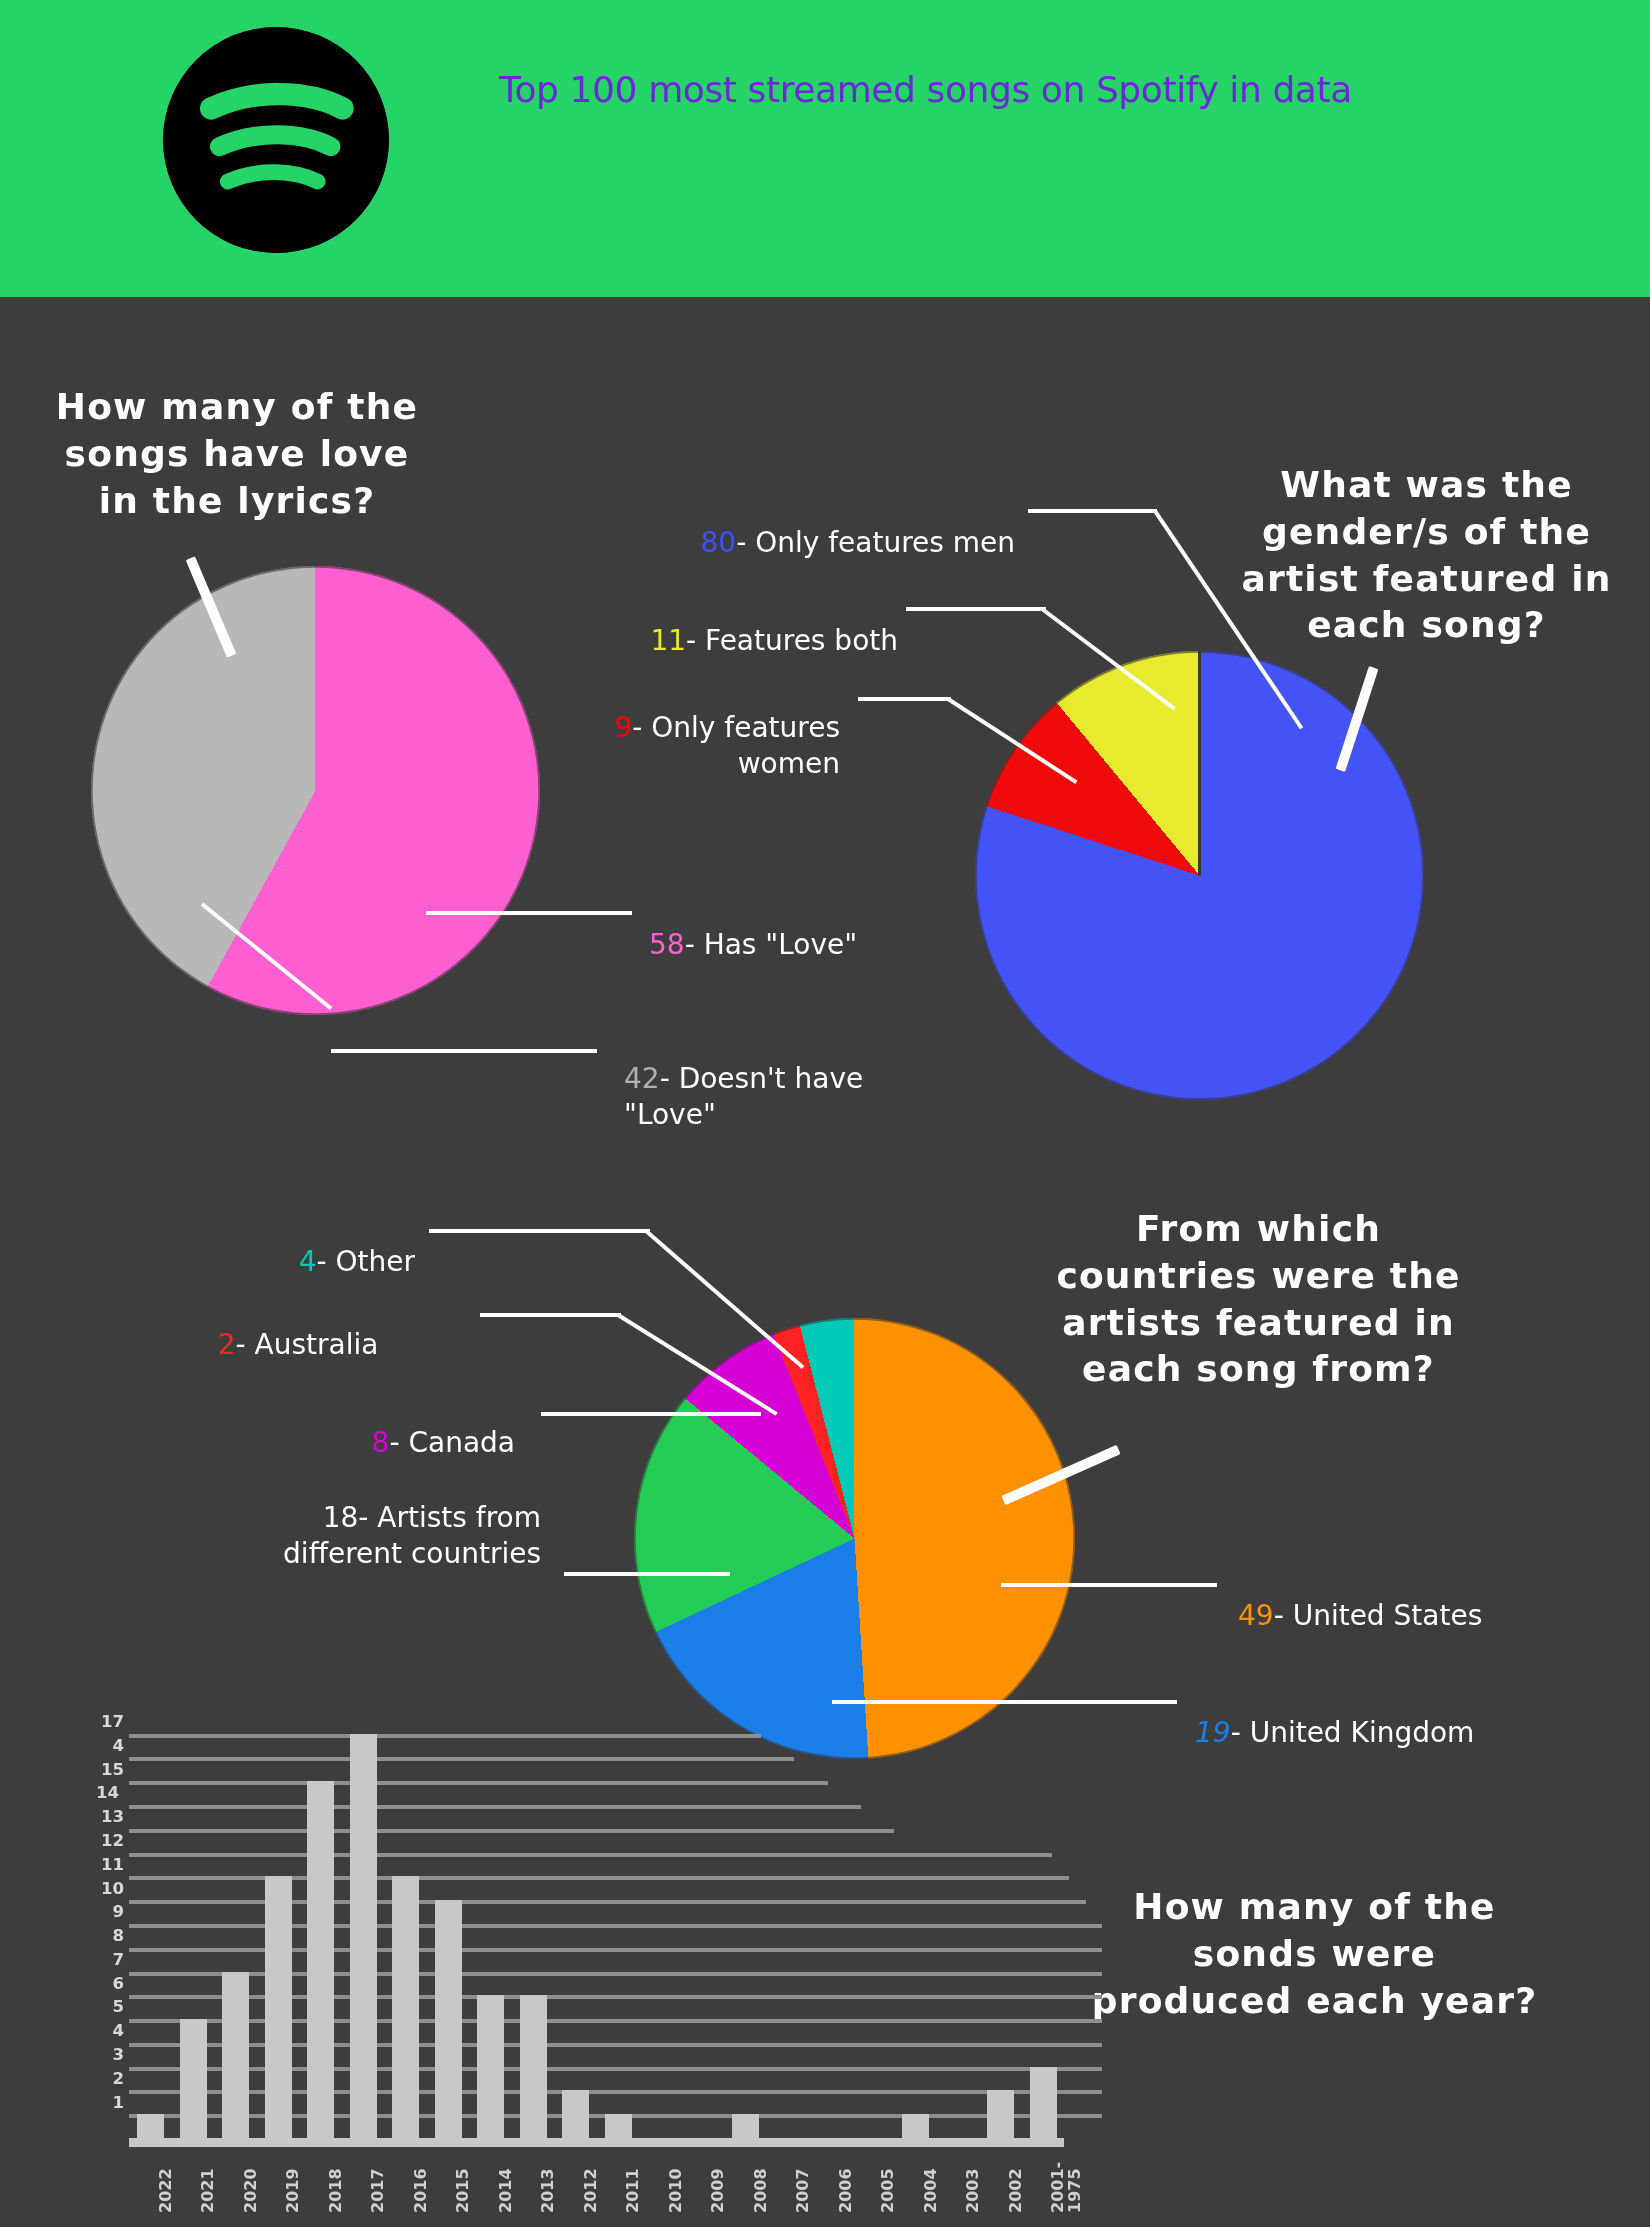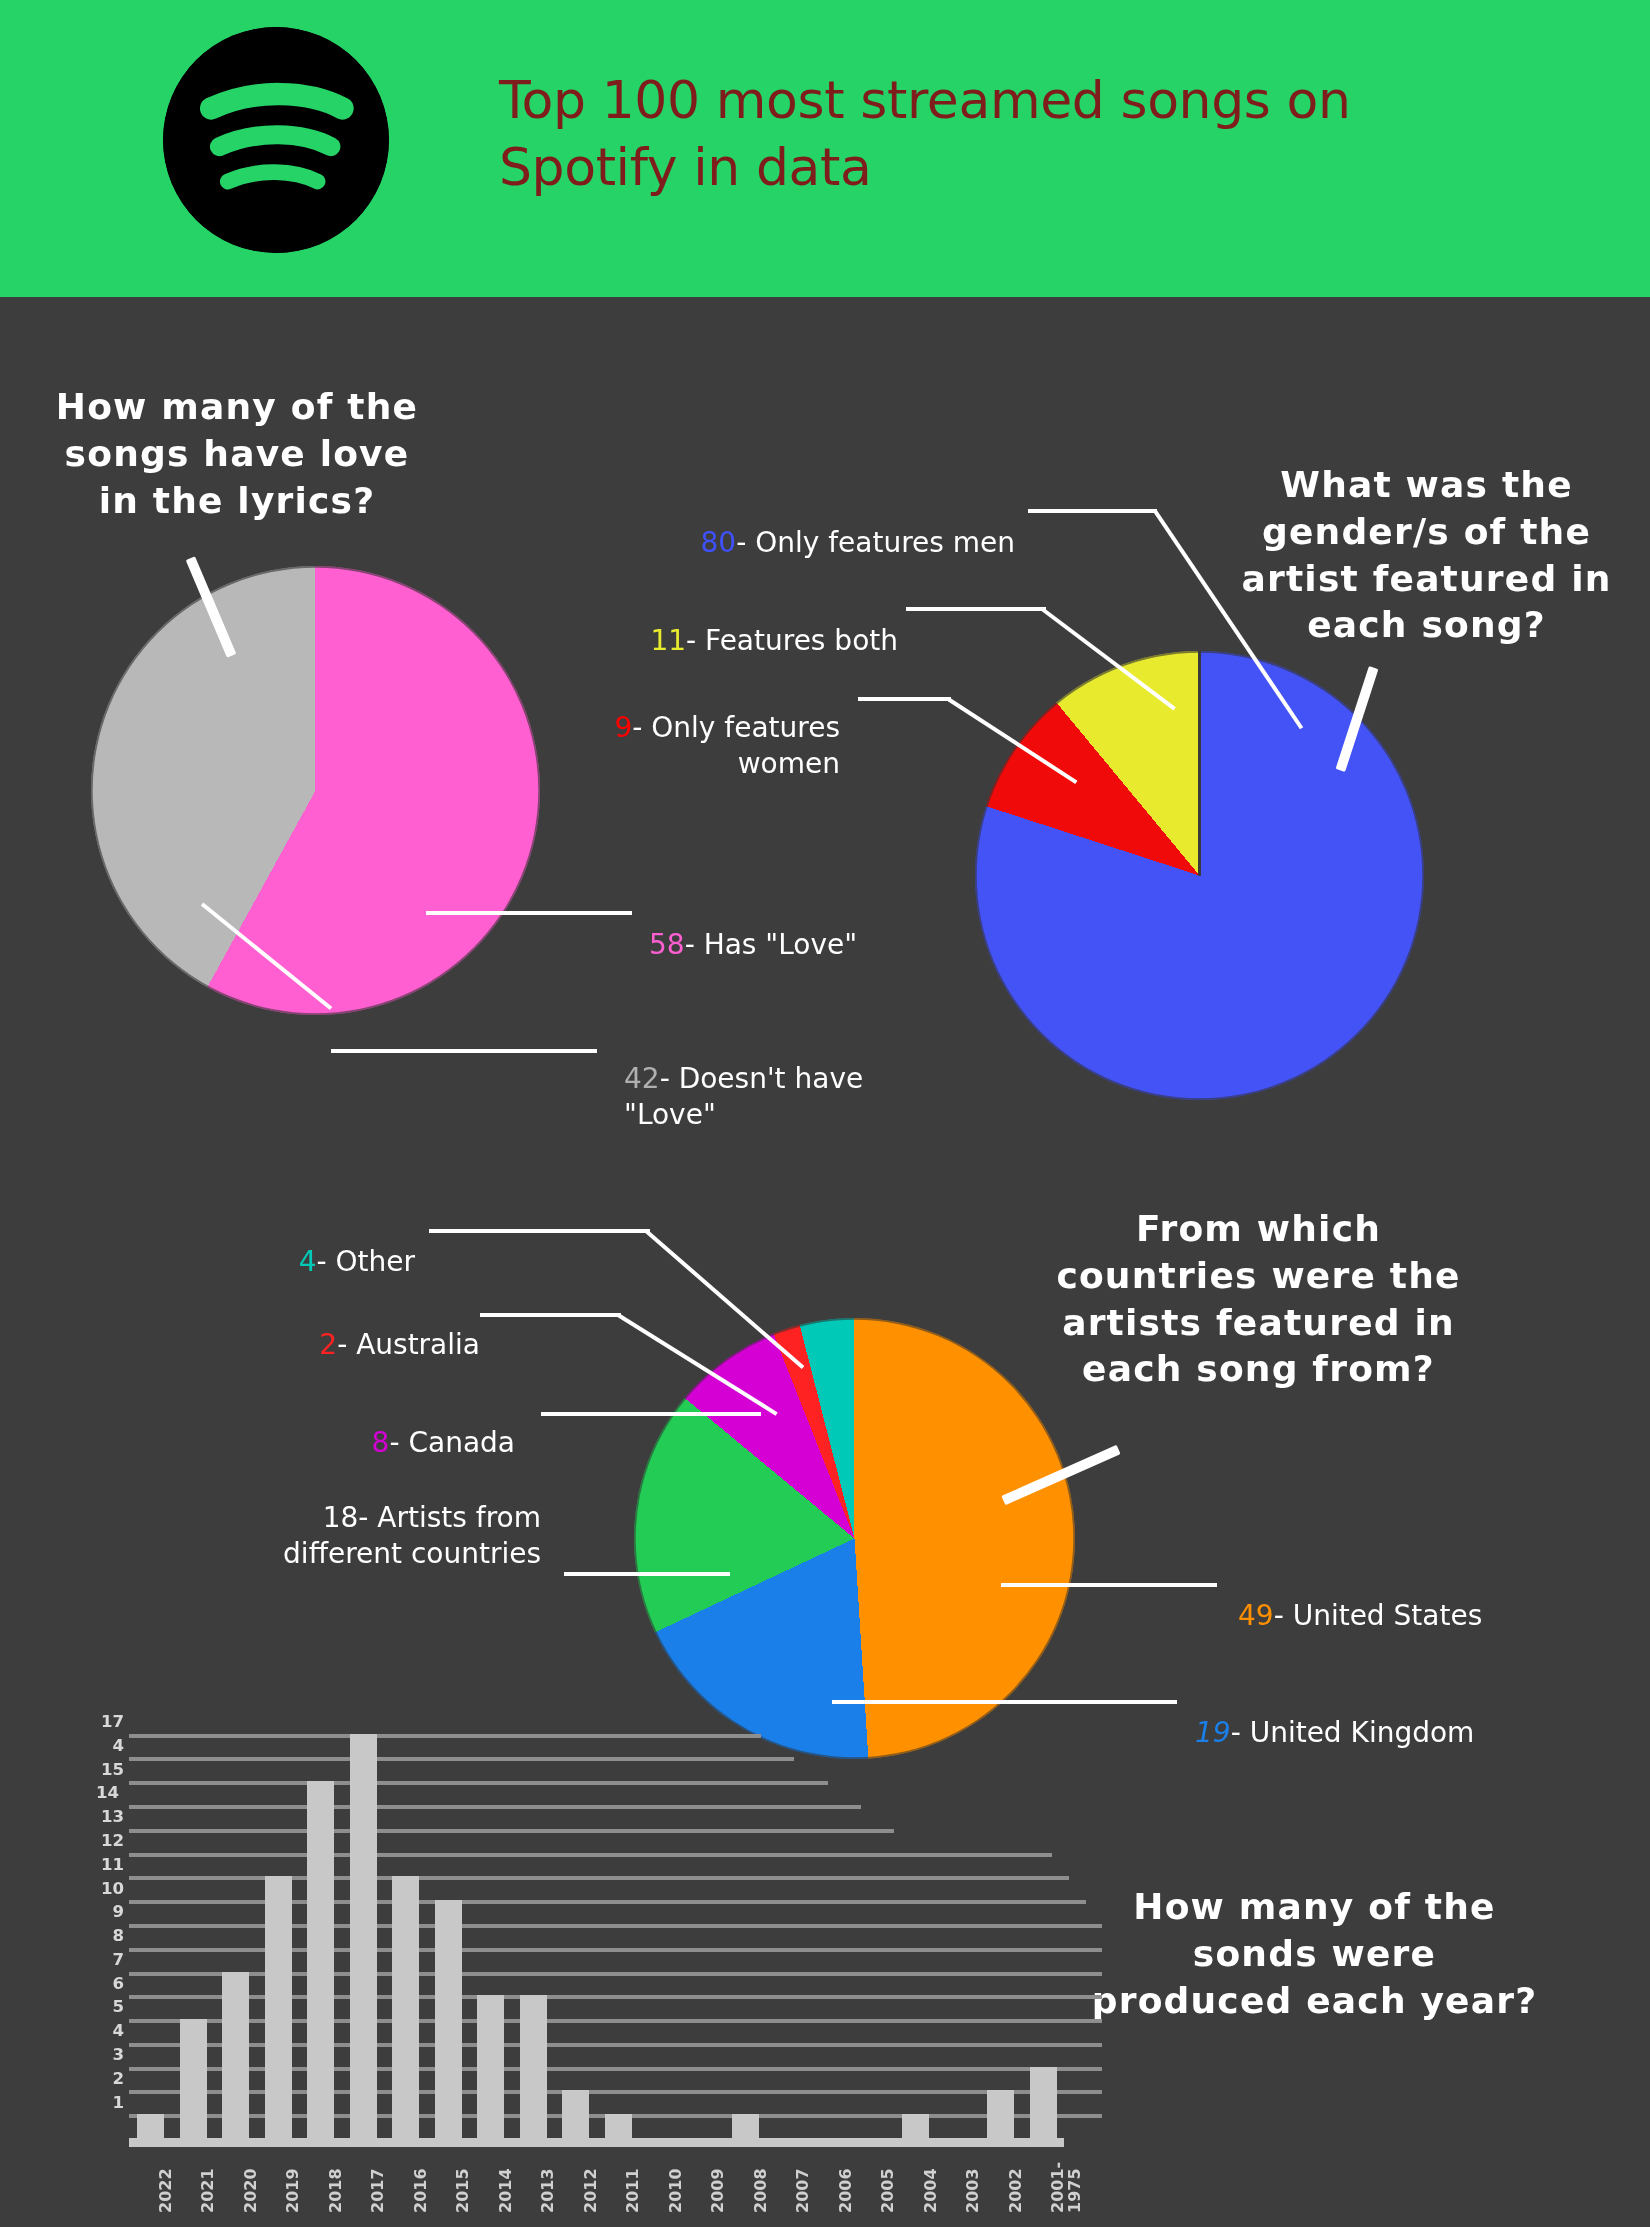--- a/index.html
+++ b/index.html
@@ -31,24 +31,24 @@
     border-radius: 50%;
     background: #000;
     overflow: hidden;
   }
   #logo svg { position: absolute; left: 0; top: 0; }
   #header-title {
     position: absolute;
     left: 499px; top: 67px;
     width: 998px;
     font-family: "DejaVu Sans", sans-serif;
-    font-size: 52px;
+    font-size: 36px;
     font-weight: 400;
     line-height: 1.28;
-    color: #7f1d1d;
+    color: #6d28d9;
     letter-spacing: -0.4px;
   }
 
   
   .question {
     position: absolute;
     color: #ffffff;
     font-family: "DejaVu Sans", sans-serif;
     font-weight: bold;
     font-size: 36px;
@@ -226,21 +226,21 @@
               box-shadow: inset 0 0 0 1.7px rgba(50,50,50,0.55);"></div>
 
   <div class="lead" style="left:429px; top:1229px; width:221px;"></div>
   <div class="lead" style="left:646px; top:1229px; width:208px; transform:rotate(41deg);"></div>
   <div class="callout right" style="left:150px; top:1208px; width:265px;">
     <span class="num" style="color:#00c9b7;">4</span><span>- Other</span>
   </div>
 
   <div class="lead" style="left:480px; top:1313px; width:141px;"></div>
   <div class="lead" style="left:618px; top:1313px; width:187px; transform:rotate(32deg);"></div>
-  <div class="callout right" style="left:164px; top:1291px; width:316px;">
+  <div class="callout right" style="left:140px; top:1291px; width:316px;text-align:center;">
     <span class="num" style="color:#ff2222;">2</span><span>- Australia</span>
   </div>
 
   <div class="lead" style="left:541px; top:1412px; width:220px;"></div>
   <div class="callout right" style="left:166px; top:1389px; width:349px;">
     <span class="num" style="color:#d400d4;">8</span><span>- Canada</span>
   </div>
 
   <div class="lead" style="left:564px; top:1572px; width:166px;"></div>
   <div class="callout right" style="left:150px; top:1464px; width:391px;">

